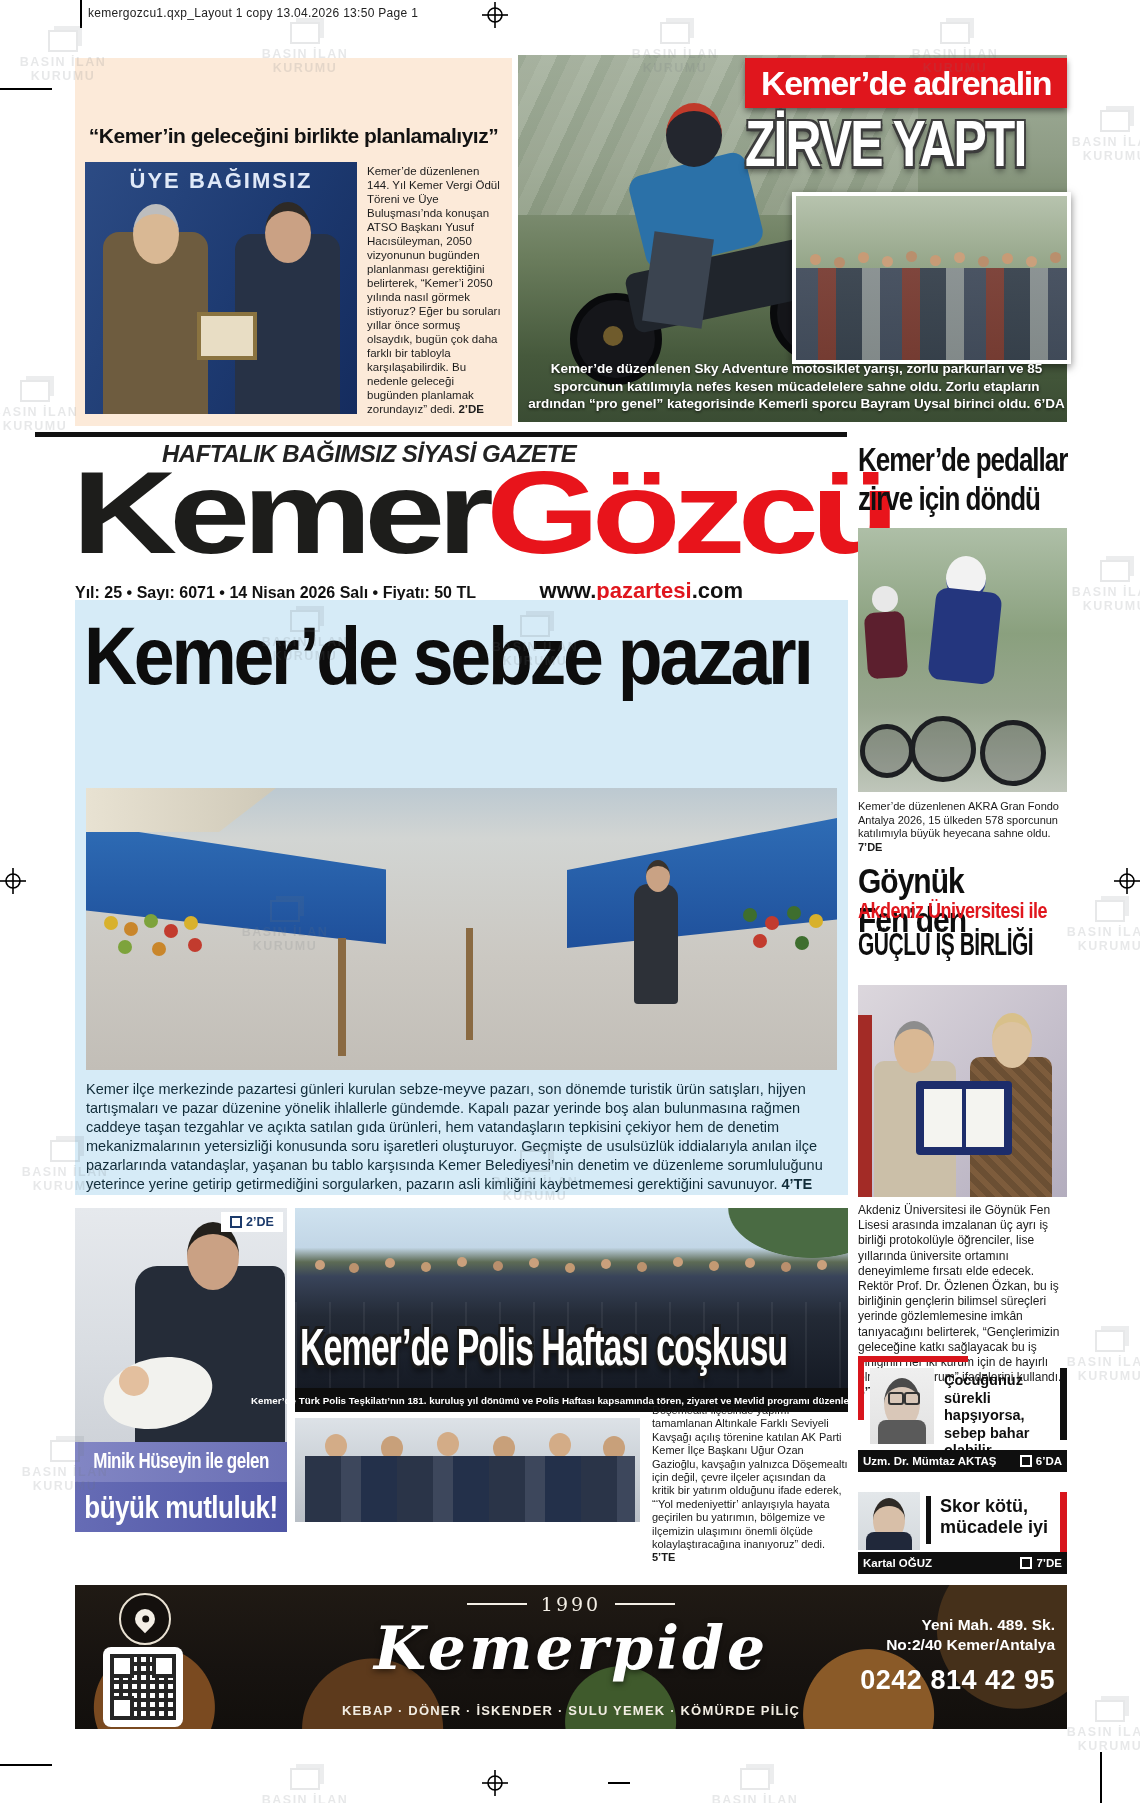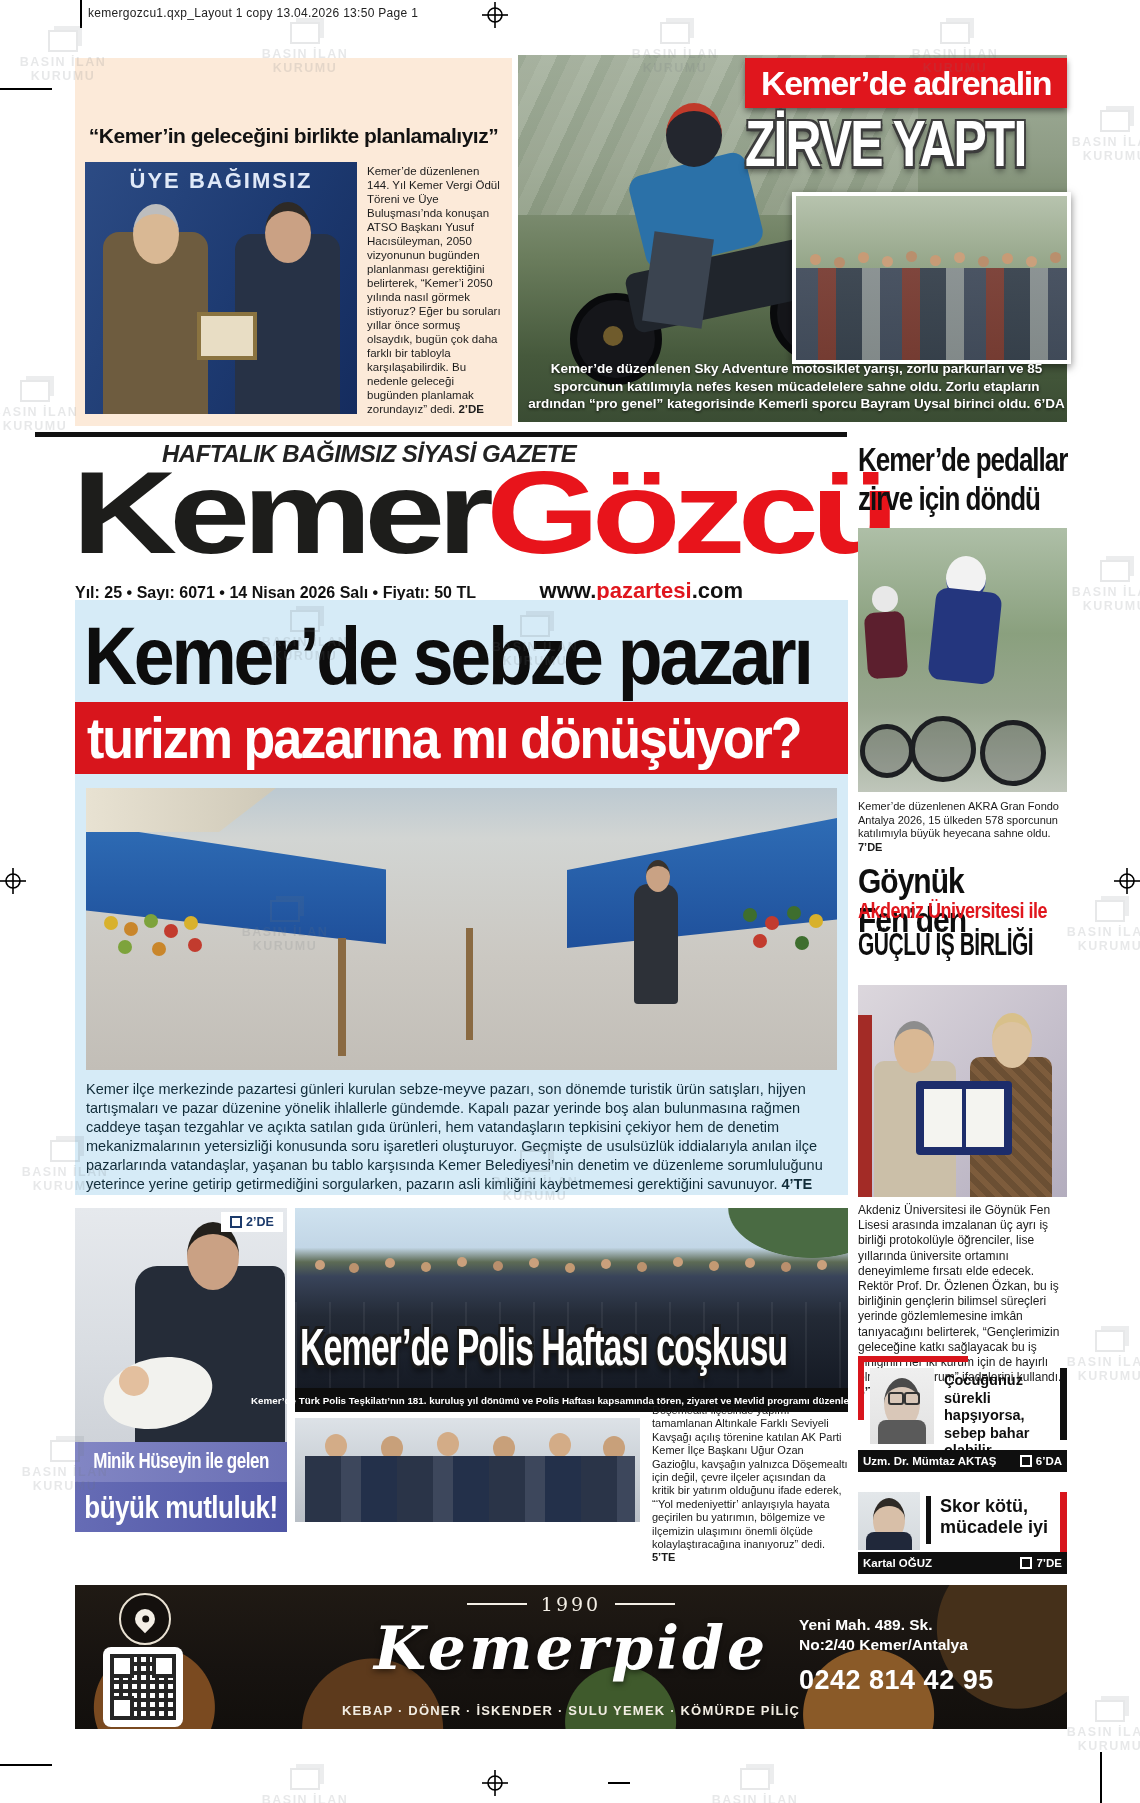--- a/index.html
+++ b/index.html
@@ -143,21 +143,21 @@
       radial-gradient(circle at 95% 30%,#45301a 0 80px,transparent 81px),
       linear-gradient(180deg,#201a14 0%,#171310 55%,#120f0c 100%);}
   .ad-year{left:0;top:8px;width:100%;display:flex;align-items:center;justify-content:center;gap:14px;
       color:#f4efe6;font-family:"DejaVu Serif",serif;font-size:19px;letter-spacing:3px;}
   .ad-year i{display:block;width:60px;height:2px;background:#f4efe6;}
   .ad-name{left:0;top:28px;width:100%;text-align:center;color:#fff;
       font-family:"DejaVu Serif",serif;font-style:italic;font-weight:bold;font-size:60px;letter-spacing:3px;
       text-shadow:0 2px 6px rgba(0,0,0,.6);}
   .ad-menu{left:0;top:118px;width:100%;text-align:center;color:#f2ede3;font-weight:bold;
       font-size:13px;letter-spacing:1.2px;}
-  .ad-right{right:18px;top:30px;width:250px;color:#fff;}
+  .ad-right{right:12px;top:30px;width:250px;text-align:right;color:#fff;}
   .ad-right .addr{font-weight:bold;font-size:15.5px;line-height:20px;}
   .ad-right .phone{font-weight:bold;font-size:27px;letter-spacing:.5px;margin-top:10px;}
   .ad-pin{left:44px;top:8px;width:48px;height:48px;border-radius:50%;background:#14100d;
       border:2px solid #e9e1d2;display:flex;align-items:center;justify-content:center;}
   .pin-shape{width:20px;height:20px;background:#f4efe6;border-radius:50% 50% 50% 0;transform:rotate(-45deg);
       display:flex;align-items:center;justify-content:center;}
   .pin-dot{width:7px;height:7px;border-radius:50%;background:#14100d;transform:rotate(45deg);}
   .ad-qr{left:28px;top:62px;width:80px;height:80px;background:#fff;border-radius:8px;padding:7px;box-sizing:border-box;}
   .qr-grid{width:100%;height:100%;position:relative;
       background:repeating-linear-gradient(0deg,#000 0 4px,transparent 4px 9px),
@@ -282,23 +282,20 @@
         <div style="width:38px;height:58px;background:#f4f4f0;"></div>
     </div>
   </div>
   <div class="abs goy-body">
     <span>Akdeniz Üniversitesi ile Göynük Fen Lisesi arasında imzalanan üç ayrı iş birliği protokolüyle öğrenciler, lise yıllarında üniversite ortamını deneyimleme fırsatı elde edecek. Rektör Prof. Dr. Özlenen Özkan, bu iş birliğinin gençlerin bilimsel süreçleri yerinde gözlemlemesine imkân tanıyacağını belirterek, “Gençlerimizin geleceğine katkı sağlayacak bu iş birliğinin her iki kurum için de hayırlı olmasını diliyorum” ifadelerini kullandı.</span>
     <b>5’TE</b>
   </div>
 
   <div class="abs lead-panel"></div>
   <div class="abs lead-h1">Kemer’de sebze pazarı</div>
-  <div class="abs lead-h2">
-    <span>turizm pazarına mı dönüşüyor?</span>
-  </div>
   <div class="abs ph-market">
     <div class="abs tarp" style="left:0;top:36px;width:300px;height:120px;clip-path:polygon(0 0,100% 38%,100% 100%,0 72%);"></div>
     <div class="abs tarp" style="right:0;top:30px;width:270px;height:130px;clip-path:polygon(0 40%,100% 0,100% 78%,0 100%);"></div>
     <div class="abs" style="left:0;top:0;width:190px;height:44px;background:linear-gradient(90deg,#e8e2d2,#cfc9b8);clip-path:polygon(0 0,100% 0,70% 100%,0 100%);"></div>
     <div class="dot" style="left:18px;top:128px;width:14px;height:14px;background:#d8b12c;box-shadow:20px 6px 0 #c9862b,40px -2px 0 #7da33c,60px 8px 0 #c23b2e,80px 0 0 #d8b12c,14px 24px 0 #7da33c,48px 26px 0 #c9862b,84px 22px 0 #c23b2e;"></div>
     <div class="dot" style="right:80px;top:120px;width:14px;height:14px;background:#3e6e2e;box-shadow:22px 8px 0 #c23b2e,44px -2px 0 #3e6e2e,66px 6px 0 #d8b12c,10px 26px 0 #c23b2e,52px 28px 0 #3e6e2e;"></div>
     <div class="abs" style="left:548px;top:96px;width:44px;height:120px;background:#2d3138;border-radius:14px 14px 4px 4px;"></div>
     <div class="dot" style="left:560px;top:72px;width:24px;height:26px;background:#c9a284;border-top:6px solid #3a332c;"></div>
     <div class="abs" style="left:252px;top:150px;width:8px;height:118px;background:#8a6a42;"></div>
     <div class="abs" style="left:380px;top:140px;width:7px;height:112px;background:#8a6a42;"></div>

